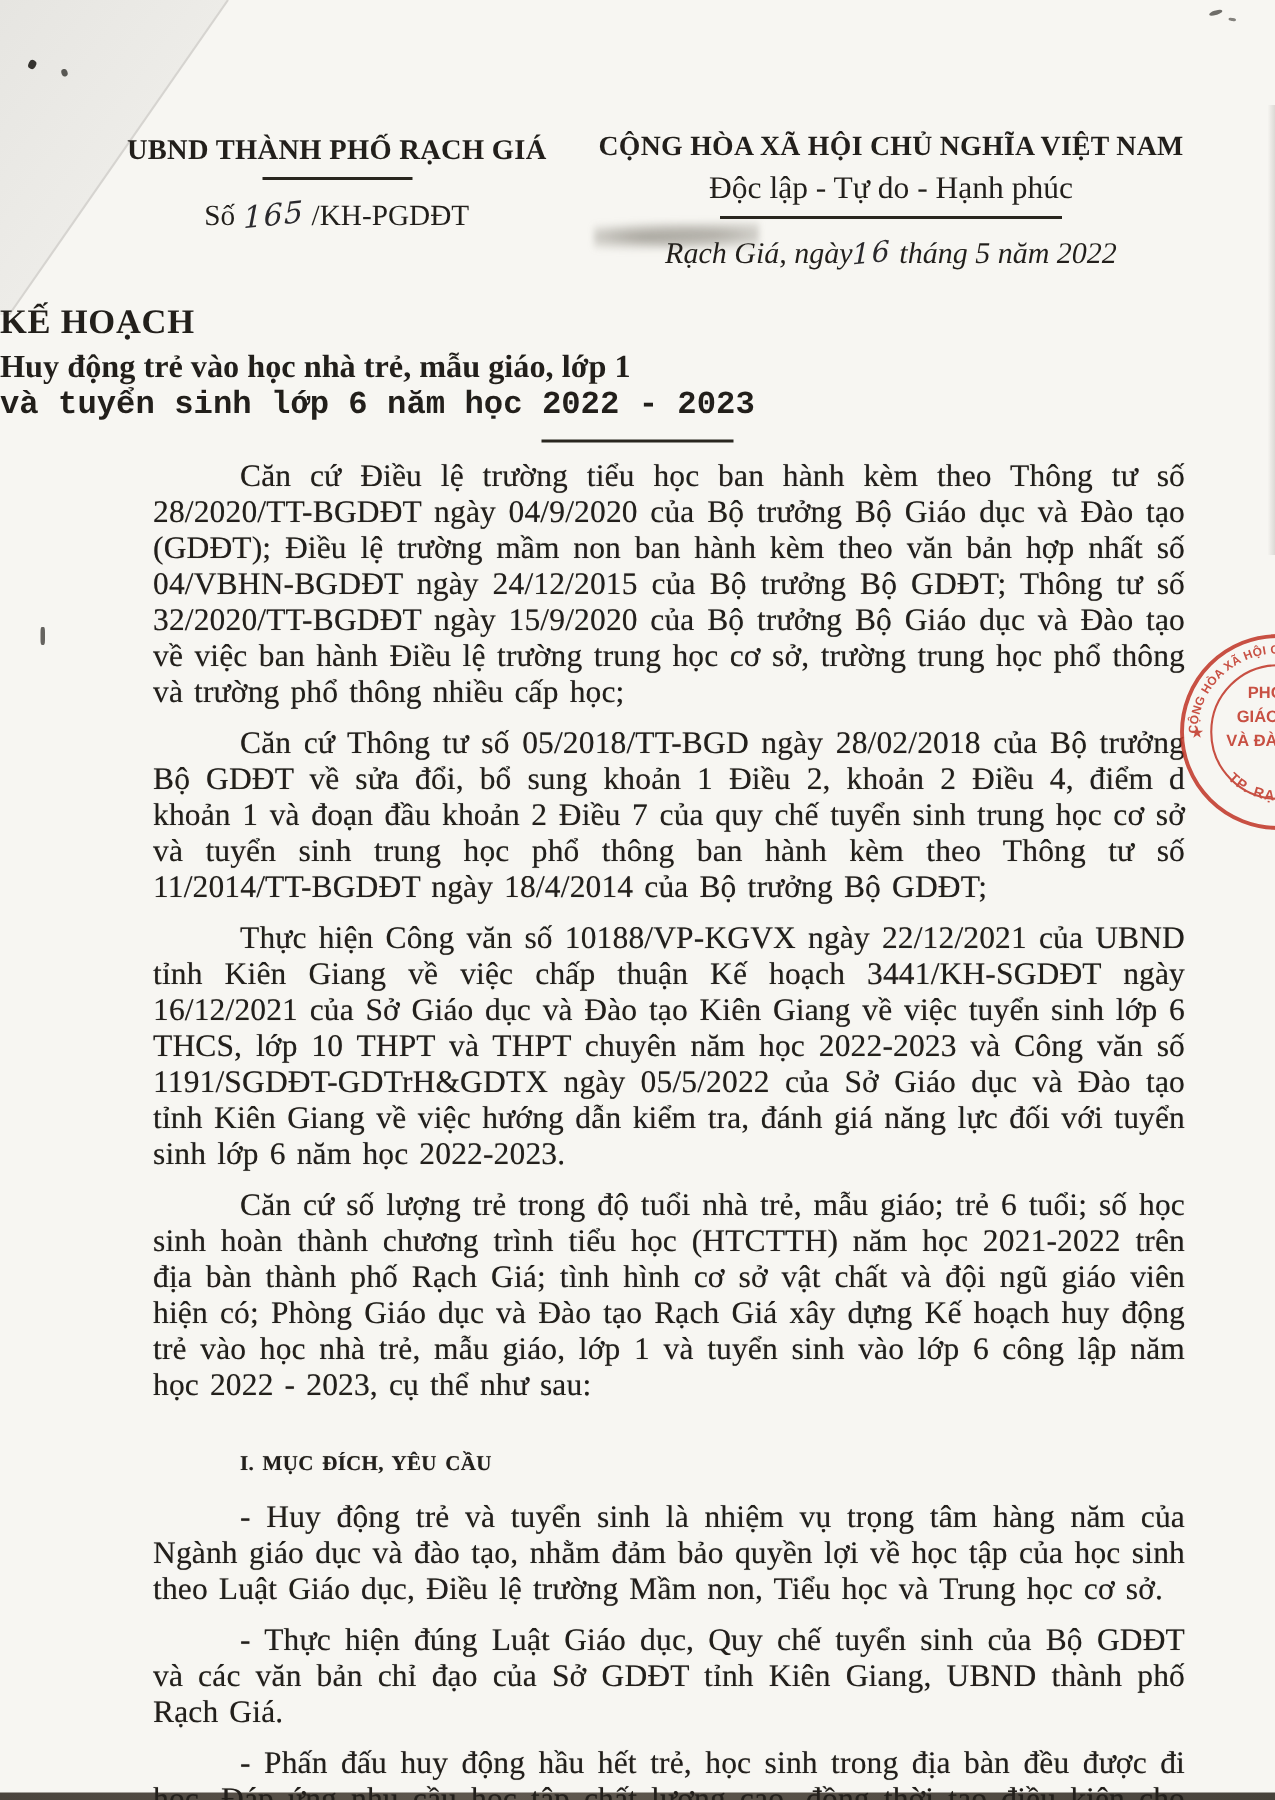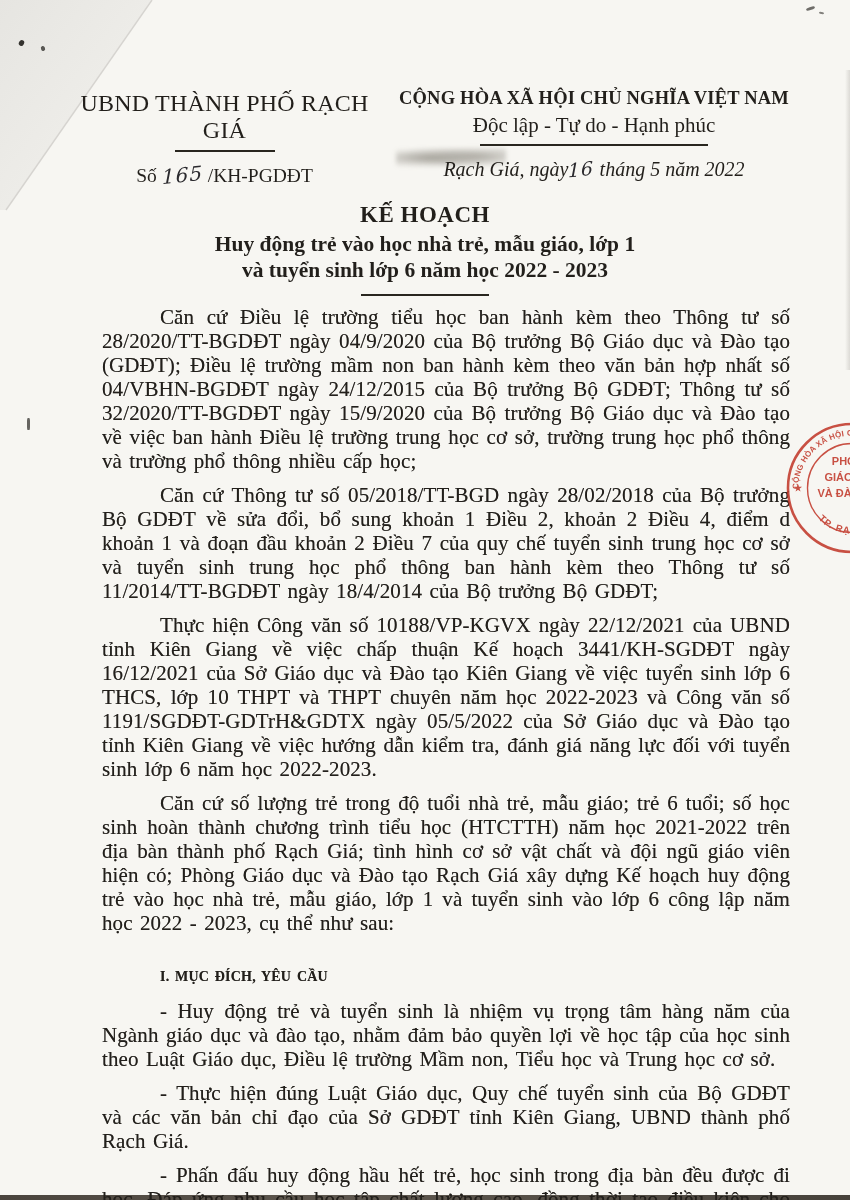--- a/index.html
+++ b/index.html
@@ -19,38 +19,38 @@
   .smudge{position:absolute;filter:blur(2.2px);background:
      radial-gradient(ellipse at 30% 50%, rgba(120,116,106,.55), rgba(120,116,106,0) 70%),
      radial-gradient(ellipse at 75% 40%, rgba(120,116,106,.45), rgba(120,116,106,0) 70%);}
   .smudge.m1{left:396px;top:148px;width:110px;height:20px;}
   .edge-right{position:absolute;right:0;top:70px;width:5px;height:300px;
      background:linear-gradient(to left, rgba(110,105,98,.20), rgba(110,105,98,0));}
   .bottom-strip{position:absolute;left:0;top:1195px;width:850px;height:5px;
      background:linear-gradient(to right,#4a443d,#5f584f 40%,#47423b);}
   
   .hdr-left{position:absolute;left:72px;top:90px;width:305px;text-align:center;}
-  .hdr-left .l1{font-size:24px;letter-spacing:.2px;}
+  .hdr-left .l1{font-size:19px;letter-spacing:.2px;font-weight:bold;}
   .hdr-left .l2{font-size:19.5px;font-weight:bold;margin-top:3px;letter-spacing:.2px;}
   .rule{height:2px;background:#29261f;margin:6px auto 0;}
   .rule.left{width:100px;}
   .rule.right{width:228px;}
   .so-line{margin-top:11px;font-size:19.5px;}
   .hand{font-family:"DejaVu Serif",serif;font-style:italic;display:inline-block;
         transform:rotate(-6deg) skewX(-6deg);font-size:20px;color:#2b2a2e;letter-spacing:1px;}
   .hdr-right{position:absolute;left:393px;top:88px;width:402px;text-align:center;}
   .hdr-right .l1{font-size:18.5px;font-weight:bold;letter-spacing:.2px;}
   .hdr-right .l2{font-size:21px;font-weight:normal;margin-top:4px;}
   .date-line{margin-top:12px;font-size:20px;font-style:italic;}
   .date-line .hand{font-size:19px;}
   
-  .title-block{position:absolute;left:0;top:202px;width:100%;text-align:center;}
+  .title-block{position:absolute;left:0;top:202px;width:100%;text-align:left;}
   .title-block .kind{font-size:23px;font-weight:bold;letter-spacing:.5px;}
   .title-block .t2{font-size:21.5px;font-weight:bold;margin-top:4px;}
-  .title-block .t3{font-size:21.5px;font-weight:bold;margin-top:1px;}
+  .title-block .t3{font-size:21.5px;font-weight:bold;margin-top:1px;font-family:Liberation Mono, monospace;}
   .rule.title{width:128px;margin-top:11px;height:2px;}
   
   .body-text{position:absolute;left:102px;top:305px;width:688px;
      font-size:21px;line-height:24px;text-align:justify;
      word-spacing:2px;letter-spacing:.1px;
      text-shadow:0 0 .45px rgba(25,23,20,.55);}
   .body-text p{margin:10px 0 0;text-indent:58px;}
   .body-text p:first-child{margin-top:0;}
   .body-text h3{margin:30px 0 0;font-size:14px;font-weight:bold;text-indent:58px;
      letter-spacing:.2px;}

